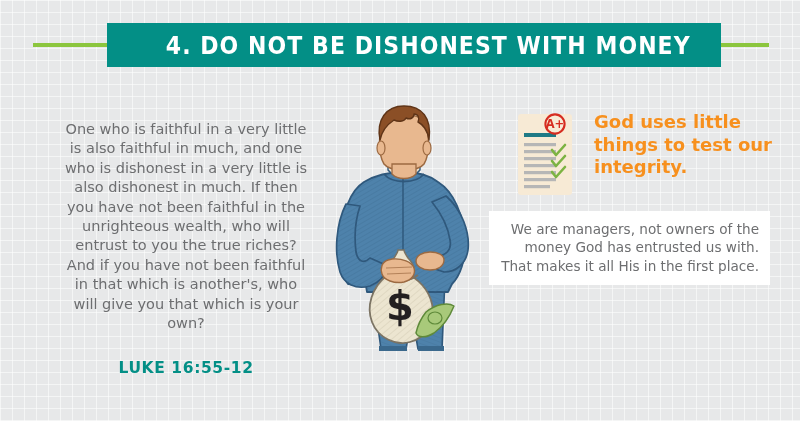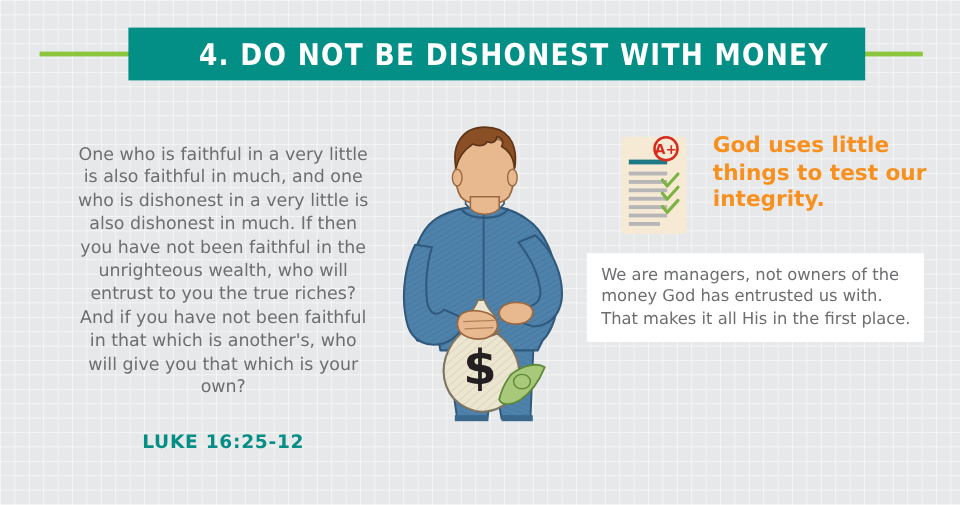--- a/index.html
+++ b/index.html
@@ -139,41 +139,41 @@
     left: 489px;
     width: 281px;
     background: #ffffff;
     color: #6d6e70;
     font-family: "DejaVu Sans", sans-serif;
     font-size: 13.6px;
     line-height: 18.4px;
     padding: 9px 11px 9px 12px;
     box-sizing: border-box;
   }
-  #info-card-1 { top: 211px; height: 74px; }
+  #info-card-1 { top: 211px; height: 74px; text-align: right; }
   #info-card-2 { top: 297px; height: 99px; }
 </style>
 </head>
 <body>
 
 <div id="slide">
 
   <div id="header-band">
     <div class="rule left"></div>
     <div class="rule right"></div>
     <div id="title-banner">
       <div id="title-text">4. Do Not Be Dishonest With Money</div>
     </div>
   </div>
 
   <div id="quote-block">
     <div class="brace left">{</div>
     <div class="brace right">}</div>
     <div id="quote-text">One who is faithful in a very little is also faithful in much, and one who is dishonest in a very little is also dishonest in much. If then you have not been faithful in the unrighteous wealth, who will entrust to you the true riches? And if you have not been faithful in that which is another's, who will give you that which is your own?</div>
-    <div id="quote-citation">LUKE 16:25-12</div>
+    <div id="quote-citation">LUKE 16:55-12</div>
   </div>
 
   <div id="illustration">
     <svg width="164" height="300" viewBox="0 0 164 300" xmlns="http://www.w3.org/2000/svg">
       <defs>
         <pattern id="hatch" width="4" height="4" patternUnits="userSpaceOnUse" patternTransform="rotate(60)">
           <line x1="0" y1="0" x2="0" y2="4" stroke="#3a688c" stroke-width="1.1" opacity="0.55"></line>
         </pattern>
         <pattern id="hatch2" width="4" height="4" patternUnits="userSpaceOnUse" patternTransform="rotate(110)">
           <line x1="0" y1="0" x2="0" y2="4" stroke="#3a688c" stroke-width="1" opacity="0.45"></line>

